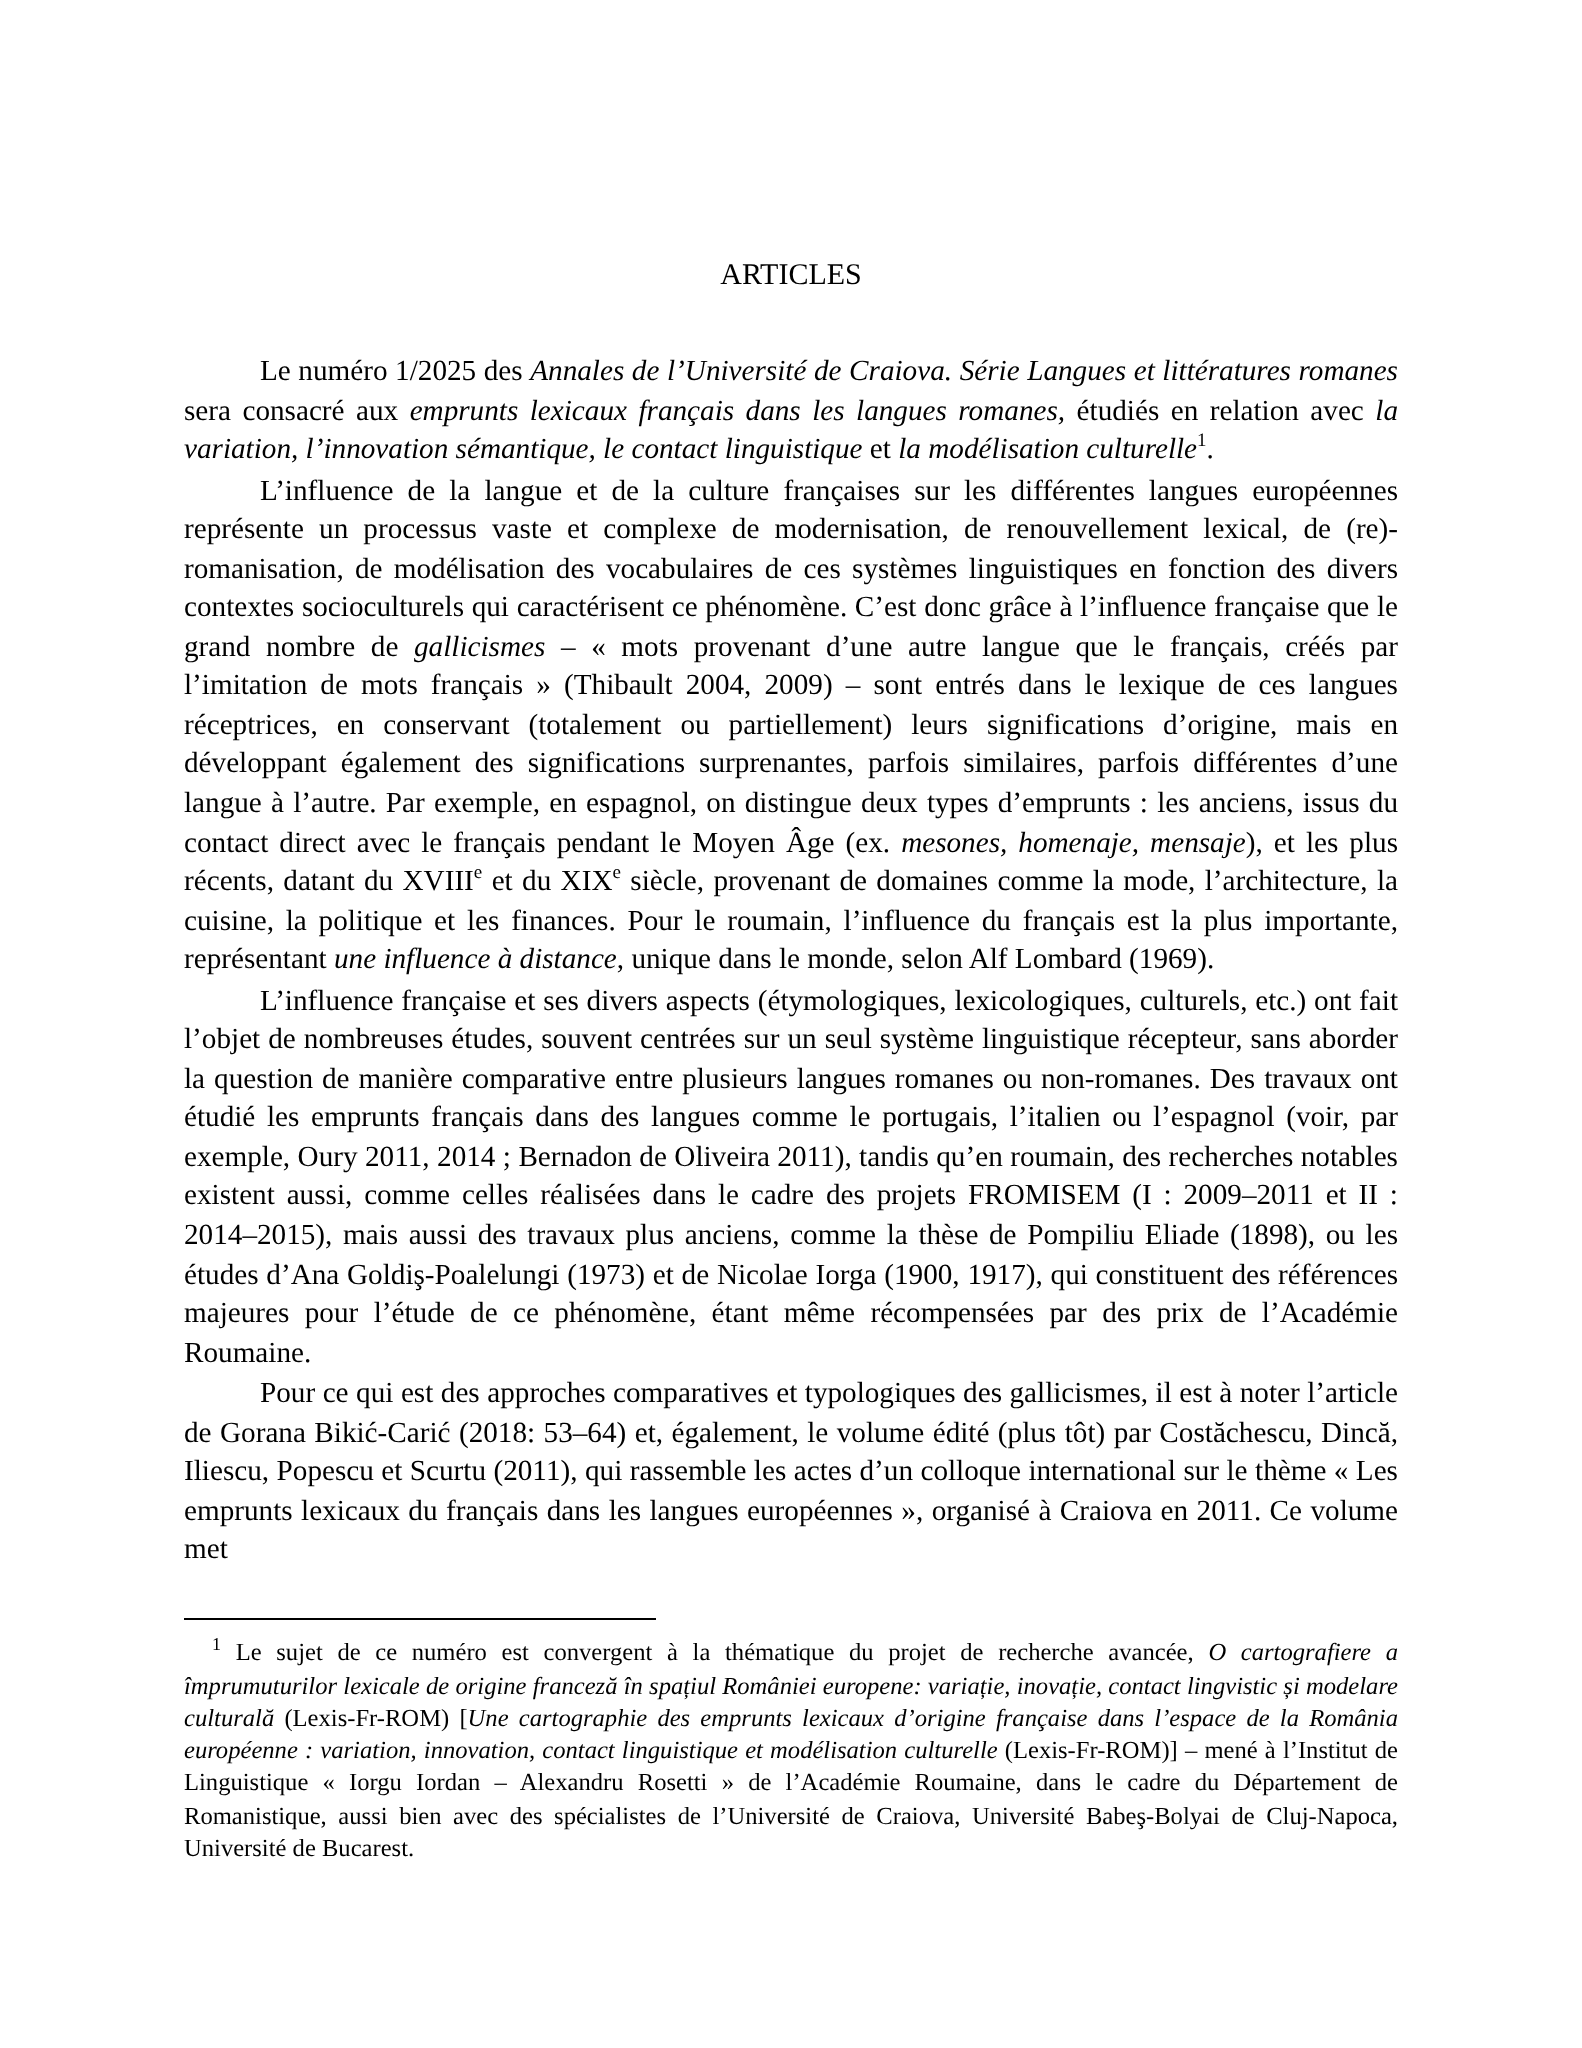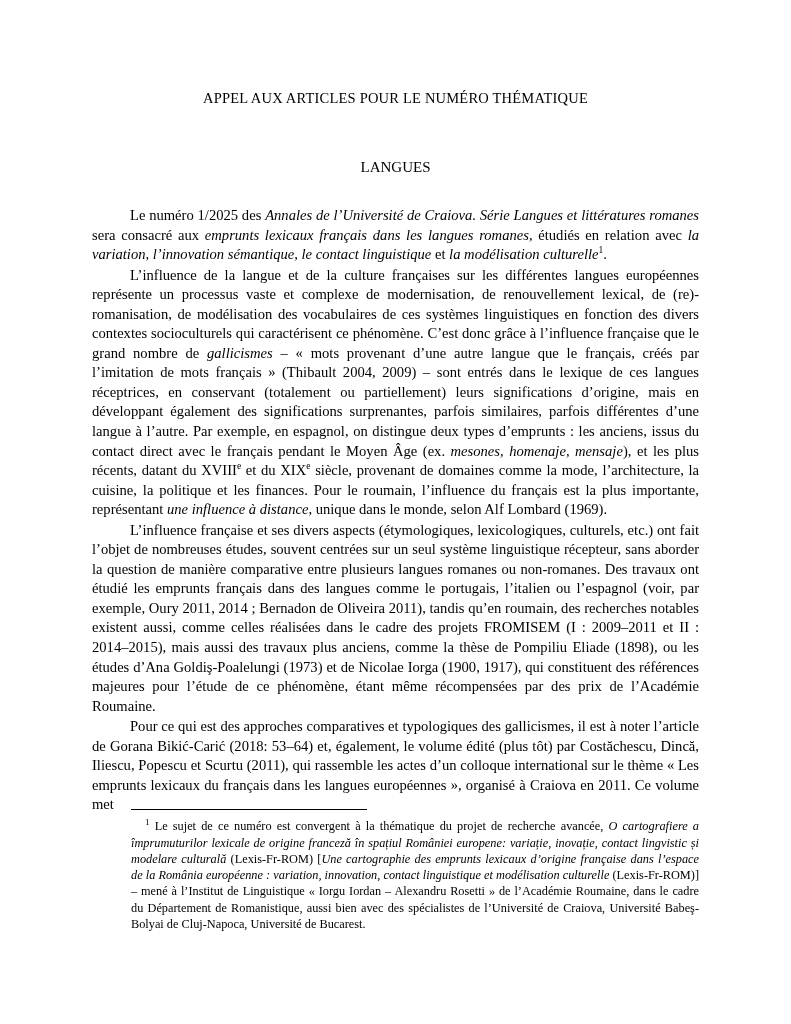--- a/index.html
+++ b/index.html
@@ -53,21 +53,20 @@
   p.para + p.para {
     margin-top: 1px;
   }
   .it { font-style: italic; }
   sup { font-size: 9.5px; vertical-align: super; line-height: 0; }
   .footnote-area {
     position: absolute;
     left: 92px;
     right: 92px;
     bottom: 92px;
-    margin-left: 39px;
   }
   .fn-rule {
     width: 236px;
     height: 1px;
     background: #000000;
     margin-bottom: 8px;
   }
   .fn-text {
     font-size: 12.3px;
     line-height: 1.32;
@@ -78,24 +77,23 @@
     font-size: 9px;
     vertical-align: super;
     line-height: 0;
   }
 </style>
 </head>
 <body>
 
 <div class="page">
 
-  <div class="header-line">APPEL AUX ARTICLES POUR LE NUMÉRO THÉMATIQUE</div>
 
 
-  <div class="argument">LANGUES</div>
+  <div class="argument">ARTICLES</div>
 
   <div class="body-block">
     <p class="para"><span>Le numéro 1/2025 des </span><span class="it">Annales de l’Université de Craiova. Série Langues et littératures romanes</span><span> sera consacré aux </span><span class="it">emprunts lexicaux français dans les langues romanes,</span><span> étudiés en relation avec </span><span class="it">la variation, l’innovation sémantique, le contact linguistique</span><span> et </span><span class="it">la modélisation culturelle</span><sup>1</sup><span>.</span></p>
     <p class="para"><span>L’influence de la langue et de la culture françaises sur les différentes langues européennes représente un processus vaste et complexe de modernisation, de renouvellement lexical, de (re)-romanisation, de modélisation des vocabulaires de ces systèmes linguistiques en fonction des divers contextes socioculturels qui caractérisent ce phénomène. C’est donc grâce à l’influence française que le grand nombre de </span><span class="it">gallicismes</span><span> – « mots provenant d’une autre langue que le français, créés par l’imitation de mots français » (Thibault 2004, 2009) – sont entrés dans le lexique de ces langues réceptrices, en conservant (totalement ou partiellement) leurs significations d’origine, mais en développant également des significations surprenantes, parfois similaires, parfois différentes d’une langue à l’autre. Par exemple, en espagnol, on distingue deux types d’emprunts : les anciens, issus du contact direct avec le français pendant le Moyen Âge (ex. </span><span class="it">mesones, homenaje, mensaje</span><span>), et les plus récents, datant du XVIII</span><sup>e</sup><span> et du XIX</span><sup>e</sup><span> siècle, provenant de domaines comme la mode, l’architecture, la cuisine, la politique et les finances. Pour le roumain, l’influence du français est la plus importante, représentant </span><span class="it">une influence à distance</span><span>, unique dans le monde, selon Alf Lombard (1969).</span></p>
     <p class="para"><span>L’influence française et ses divers aspects (étymologiques, lexicologiques, culturels, etc.) ont fait l’objet de nombreuses études, souvent centrées sur un seul système linguistique récepteur, sans aborder la question de manière comparative entre plusieurs langues romanes ou non-romanes. Des travaux ont étudié les emprunts français dans des langues comme le portugais, l’italien ou l’espagnol (voir, par exemple, Oury 2011, 2014 ; Bernadon de Oliveira 2011), tandis qu’en roumain, des recherches notables existent aussi, comme celles réalisées dans le cadre des projets FROMISEM (I : 2009–2011 et II : 2014–2015), mais aussi des travaux plus anciens, comme la thèse de Pompiliu Eliade (1898), ou les études d’Ana Goldiş-Poalelungi (1973) et de Nicolae Iorga (1900, 1917), qui constituent des références majeures pour l’étude de ce phénomène, étant même récompensées par des prix de l’Académie Roumaine.</span></p>
     <p class="para"><span>Pour ce qui est des approches comparatives et typologiques des gallicismes, il est à noter l’article de Gorana Bikić-Carić (2018: 53–64) et, également, le volume édité (plus tôt) par Costăchescu, Dincă, Iliescu, Popescu et Scurtu (2011), qui rassemble les actes d’un colloque international sur le thème « Les emprunts lexicaux du français dans les langues européennes », organisé à Craiova en 2011. Ce volume met</span></p>
   </div>
 
   <div class="footnote-area">
     <div class="fn-rule"></div>

